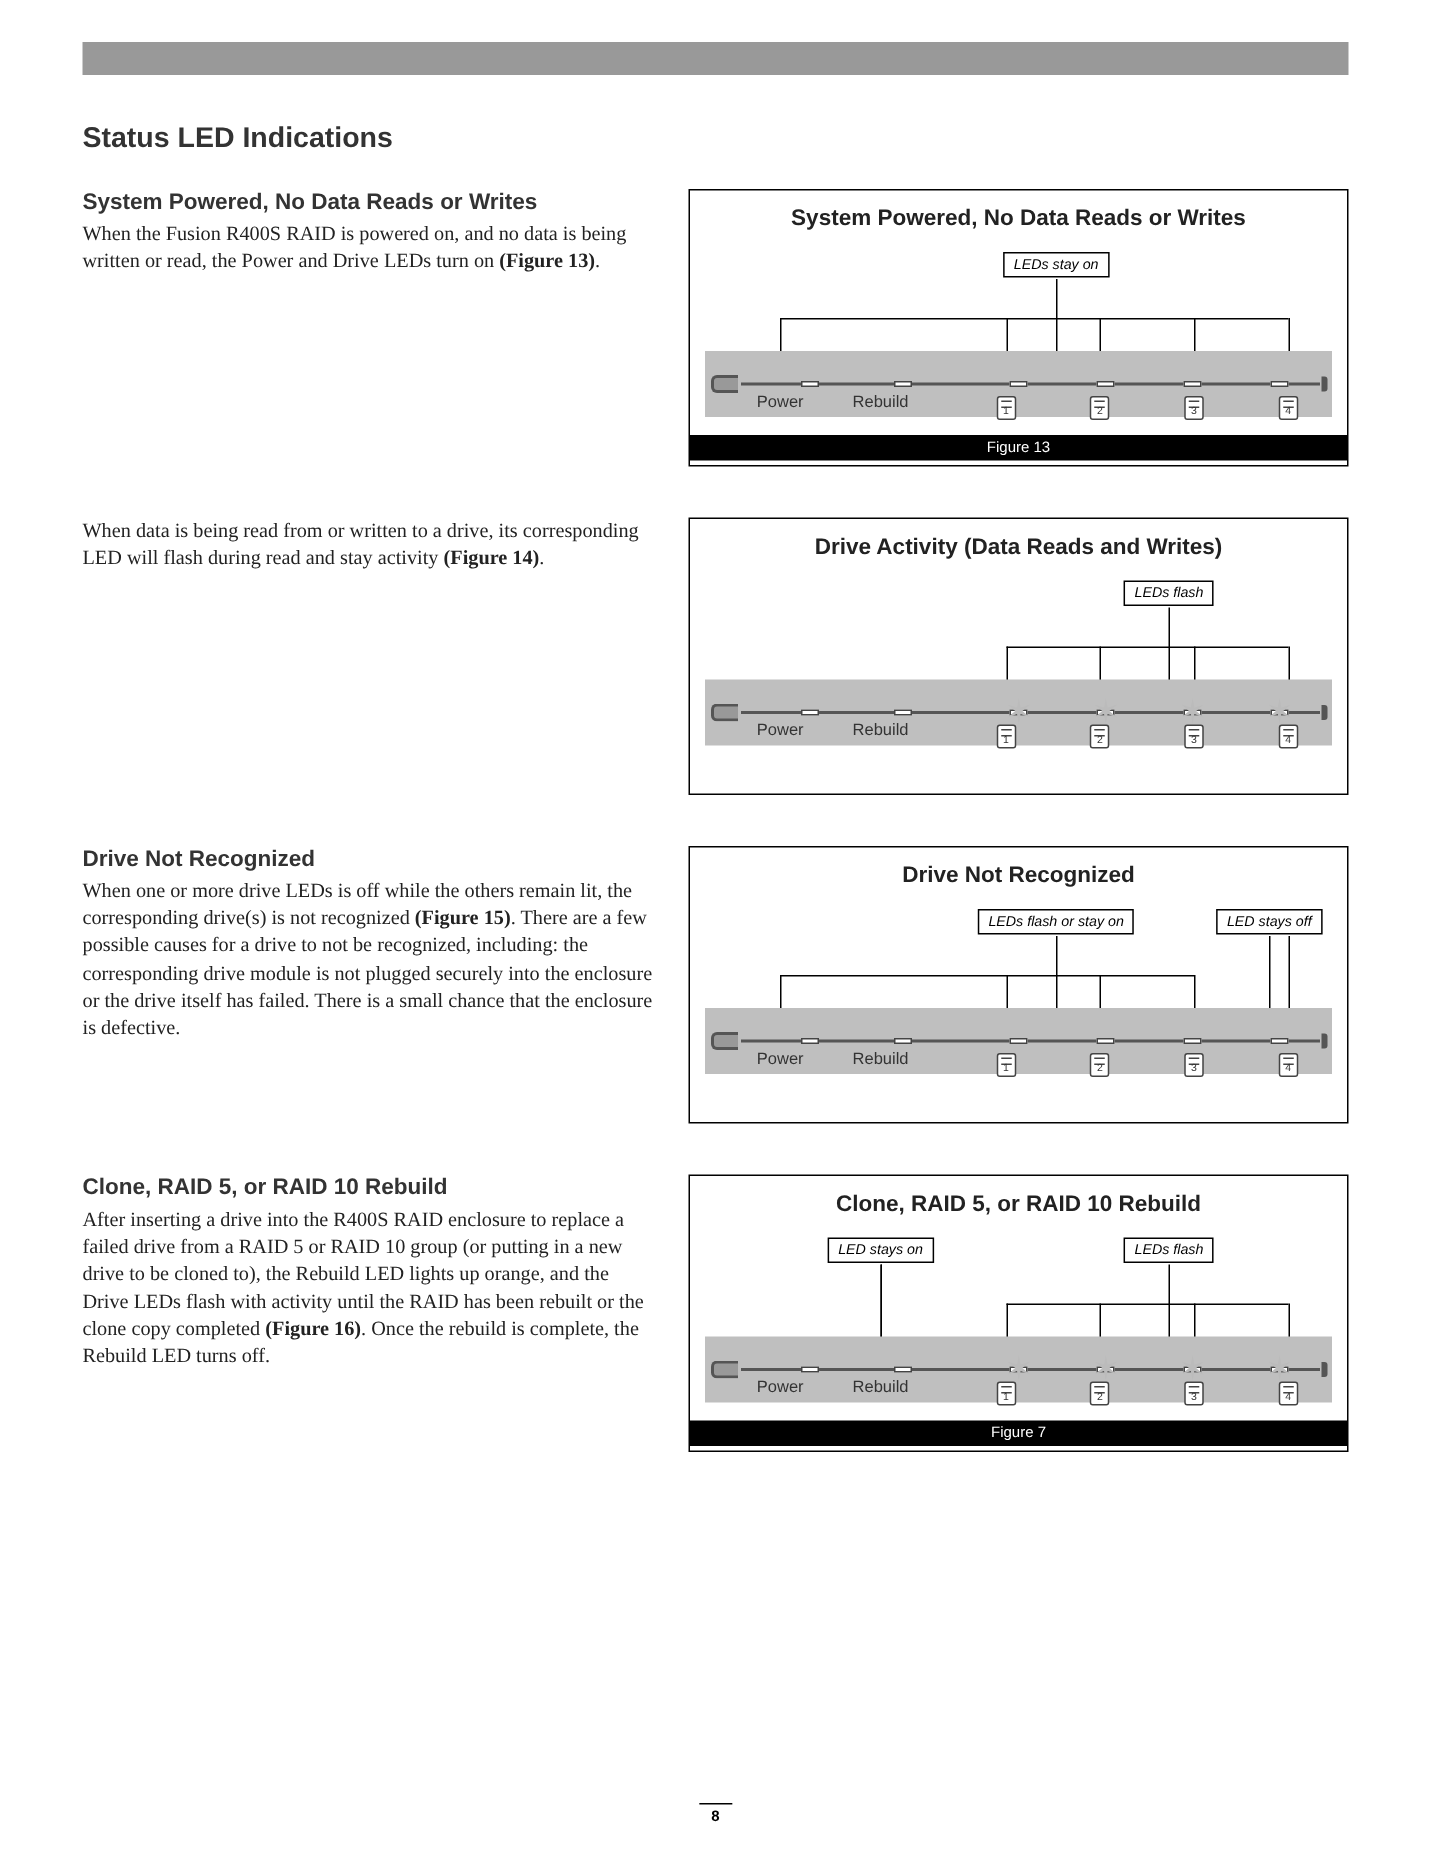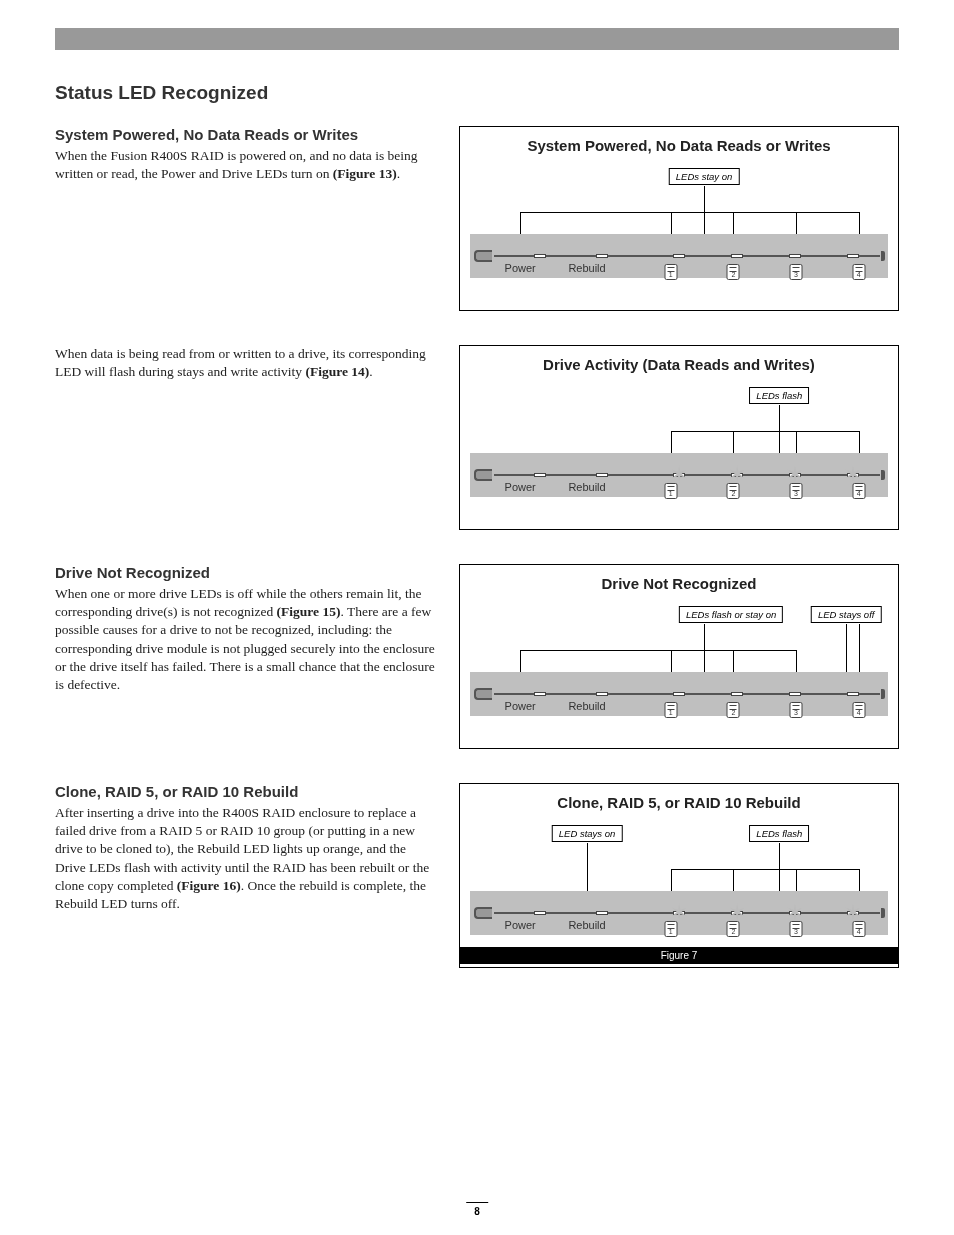--- a/index.html
+++ b/index.html
@@ -194,21 +194,21 @@
     font-weight: bold;
     border-top: 1px solid #000;
     padding: 3px 8px 0 8px;
   }
 </style>
 </head>
 <body>
 
 <div class="top-bar"></div>
 
-<div class="main-title">Status LED Recognized</div>
+<div class="main-title">Status LED Indications</div>
 
 <div id="sections">
     <div class="section">
       <div class="text-col">
         <div class="sub-title">System Powered, No Data Reads or Writes</div>
         <div class="body-text"><span>When the Fusion R400S RAID is powered on, and no data is being written or read, the Power and Drive LEDs turn on </span><b>(Figure 13)</b><span>.</span></div>
       </div>
       <div class="figure-box">
         <div class="fig-title">System Powered, No Data Reads or Writes</div>
         <div class="diagram-area">
@@ -240,25 +240,26 @@
               </div>
               <div class="drive-icon" style="left: 78%;">
                 <span>3</span>
               </div>
               <div class="drive-icon" style="left: 93%;">
                 <span>4</span>
               </div>
             </div>
           </div>
         </div>
+        <div class="fig-caption">Figure 13</div>
       </div>
     </div>
     <div class="section">
       <div class="text-col">
-        <div class="body-text"><span>When data is being read from or written to a drive, its corresponding LED will flash during stays and write activity </span><b>(Figure 14)</b><span>.</span></div>
+        <div class="body-text"><span>When data is being read from or written to a drive, its corresponding LED will flash during read and stay activity </span><b>(Figure 14)</b><span>.</span></div>
       </div>
       <div class="figure-box">
         <div class="fig-title">Drive Activity (Data Reads and Writes)</div>
         <div class="diagram-area">
           <div class="callout-box" style="left: 74%; top: 8px;">LEDs flash</div>
           <div class="lead-v" style="left: 74%; top: 26px; height: 52px;"></div>
           <div class="lead-h" style="top: 52px; left: 48%; width: 45%;"></div>
           <div class="lead-v" style="left: 48%; top: 52px; height: 30px;"></div>
           <div class="lead-v" style="left: 63%; top: 52px; height: 30px;"></div>
           <div class="lead-v" style="left: 78%; top: 52px; height: 30px;"></div>
@@ -297,21 +298,21 @@
       </div>
     </div>
     <div class="section">
       <div class="text-col">
         <div class="sub-title">Drive Not Recognized</div>
         <div class="body-text"><span>When one or more drive LEDs is off while the others remain lit, the corresponding drive(s) is not recognized </span><b>(Figure 15)</b><span>. There are a few possible causes for a drive to not be recognized, including: the corresponding drive module is not plugged securely into the enclosure or the drive itself has failed. There is a small chance that the enclosure is defective.</span></div>
       </div>
       <div class="figure-box">
         <div class="fig-title">Drive Not Recognized</div>
         <div class="diagram-area">
-          <div class="callout-box" style="left: 56%; top: 8px; margin-left: 27px;">LEDs flash or stay on</div>
+          <div class="callout-box" style="left: 56%; top: 8px;">LEDs flash or stay on</div>
           <div class="lead-v" style="left: 56%; top: 26px; height: 52px;"></div>
           <div class="lead-h" style="top: 52px; left: 12%; width: 66%;"></div>
           <div class="lead-v" style="left: 12%; top: 52px; height: 30px;"></div>
           <div class="lead-v" style="left: 48%; top: 52px; height: 30px;"></div>
           <div class="lead-v" style="left: 63%; top: 52px; height: 30px;"></div>
           <div class="lead-v" style="left: 78%; top: 52px; height: 30px;"></div>
           <div class="callout-box" style="left: 90%; top: 8px;">LED stays off</div>
           <div class="lead-v" style="left: 90%; top: 26px; height: 52px;"></div>
           <div class="lead-v" style="left: 93%; top: 26px; height: 56px;"></div>
           <div class="chassis">

